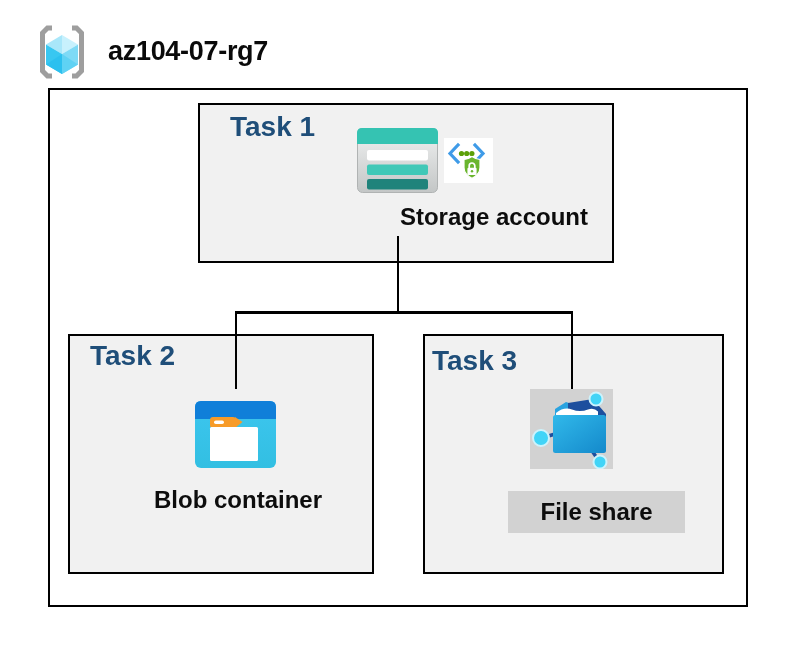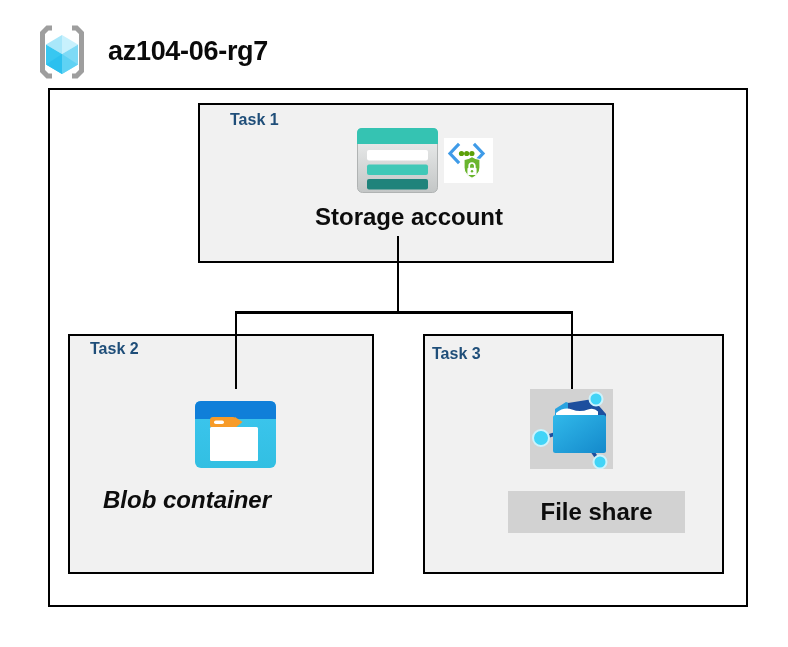--- a/index.html
+++ b/index.html
@@ -8,21 +8,21 @@
   .rg-title{position:absolute;left:108px;top:36px;font-size:27px;font-weight:700;color:#0a0a0a;letter-spacing:-0.3px;}
 
   .outer-box{position:absolute;left:48px;top:88px;width:700px;height:519px;
              border:2.5px solid #000;background:#ffffff;box-sizing:border-box;}
 
   .task-box{position:absolute;background:#f1f1f1;border:2px solid #000;box-sizing:border-box;}
   .task1{left:198px;top:103px;width:416px;height:160px;}
   .task2{left:68px;top:334px;width:306px;height:240px;}
   .task3{left:423px;top:334px;width:301px;height:240px;}
 
-  .task-label{position:absolute;font-size:16px;font-weight:700;color:#1f4e79;white-space:nowrap;}
+  .task-label{position:absolute;font-size:28px;font-weight:700;color:#1f4e79;white-space:nowrap;}
   .node-label{position:absolute;font-size:24px;font-weight:700;color:#0d0d0d;white-space:nowrap;}
 
   .line{position:absolute;background:#000;}
 
   .icon-abs{position:absolute;line-height:0;}
 
   .gray-block{position:absolute;background:#d2d2d2;}
   .fs-icon-block{left:107px;top:55px;width:83px;height:80px;}
   .fs-label-block{left:85px;top:135px;width:177px;height:42px;display:flex;align-items:center;justify-content:center;margin-top:22px;}
   .fs-label-block .node-label{position:static;}
@@ -37,21 +37,21 @@
       <path d="M15,4 H10.5 L5.5,9 V47 L10.5,52 H15" fill="none" stroke="#9e9e9e" stroke-width="5"></path>
       <path d="M35,4 H39.5 L44.5,9 V47 L39.5,52 H35" fill="none" stroke="#9e9e9e" stroke-width="5"></path>
       <polygon points="25,11 9,20.5 25,30" fill="#a9e7fa"></polygon>
       <polygon points="25,11 41,20.5 25,30" fill="#c8f1fd"></polygon>
       <polygon points="9,20.5 25,30 25,50 9,40.5" fill="#38c7f1"></polygon>
       <polygon points="41,20.5 25,30 25,50 41,40.5" fill="#7edaf6"></polygon>
       <polygon points="25,30 25,50 9,40.5" fill="#2cc0ef"></polygon>
       <polygon points="25,30 25,50 41,40.5" fill="#5fd2f4"></polygon>
     </svg>
   </div>
-  <div class="rg-title">az104-06-rg7</div>
+  <div class="rg-title">az104-07-rg7</div>
 
   <div class="outer-box"></div>
 
   <div class="task-box task1"></div>
   <div class="task-box task2"></div>
   <div class="task-box task3"></div>
 
   <div class="line" style="left:396.5px;top:236px;width:2.5px;height:77px;"></div>
   <div class="line" style="left:234.5px;top:311px;width:338.5px;height:2.5px;"></div>
   <div class="line" style="left:234.5px;top:311px;width:2.5px;height:78px;"></div>
@@ -84,21 +84,21 @@
         <circle cx="17.5" cy="15.5" r="2.6" fill="#5ba008"></circle>
         <circle cx="22.7" cy="15.5" r="2.6" fill="#5ba008"></circle>
         <circle cx="27.9" cy="15.5" r="2.6" fill="#5ba008"></circle>
         <path d="M28,18.5 c2.5,1.8 5.5,2.8 8,3 v8 c0,5.5 -3.5,8.5 -8,10.8 c-4.5,-2.3 -8,-5.3 -8,-10.8 v-8 c2.5,-0.2 5.5,-1.2 8,-3 z" fill="#6ab52e" stroke="#ffffff" stroke-width="1.2"></path>
         <path d="M25.2,30 v-2.2 a2.8,2.8 0 0 1 5.6,0 V30" fill="none" stroke="#ffffff" stroke-width="1.7"></path>
         <rect x="23.4" y="29.8" width="9.2" height="7.2" rx="1.2" fill="#ffffff"></rect>
         <circle cx="28" cy="33.2" r="1.2" fill="#6ab52e"></circle>
       </svg>
     </div>
 
-    <div class="node-label" style="left:0;top:100px;width:390px;text-align:center;padding-left:16px;">Storage account</div>
+    <div class="node-label" style="left:0;top:100px;width:390px;text-align:right;">Storage account</div>
   </div>
 
   <div style="position:absolute;left:68px;top:334px;width:306px;height:240px;border-radius:30px;">
     <div class="task-label" style="left:22px;top:6px;">Task 2</div>
 
     <div class="icon-abs" style="position:absolute;left:127px;top:67px;">
       <svg width="81" height="67" viewBox="0 0 81 67">
         <defs>
           <linearGradient id="bb" x1="0" y1="0" x2="0" y2="1">
             <stop offset="0" stop-color="#3dc6ef"></stop>
@@ -107,21 +107,21 @@
         </defs>
         <rect x="0" y="0" width="81" height="67" rx="6" fill="url(#bb)"></rect>
         <path d="M0,18 V6 Q0,0 6,0 H75 Q81,0 81,6 V18 Z" fill="#107fd9"></path>
         <rect x="15" y="16" width="26" height="11" rx="3" fill="#f79b28"></rect>
         <polygon points="40,16 47.5,21 40,27" fill="#f79b28"></polygon>
         <rect x="19" y="19.5" width="10" height="3.6" rx="1.8" fill="#ffffff"></rect>
         <rect x="15" y="26" width="48" height="34" rx="1.5" fill="#ffffff"></rect>
       </svg>
     </div>
 
-    <div class="node-label" style="left:35px;top:152px;width:270px;text-align:left;font-style:italic;">Blob container</div>
+    <div class="node-label" style="left:35px;top:152px;width:270px;text-align:center;">Blob container</div>
   </div>
 
   <div style="position:absolute;left:423px;top:334px;width:330px;height:240px;padding-left:23px;">
     <div class="task-label" style="left:9px;top:11px;">Task 3</div>
 
     <div class="gray-block fs-icon-block">
       <div class="icon-abs">
         <svg width="83" height="80" viewBox="0 0 83 80">
           <defs>
             <linearGradient id="ff" x1="0" y1="0" x2="1" y2="1">

